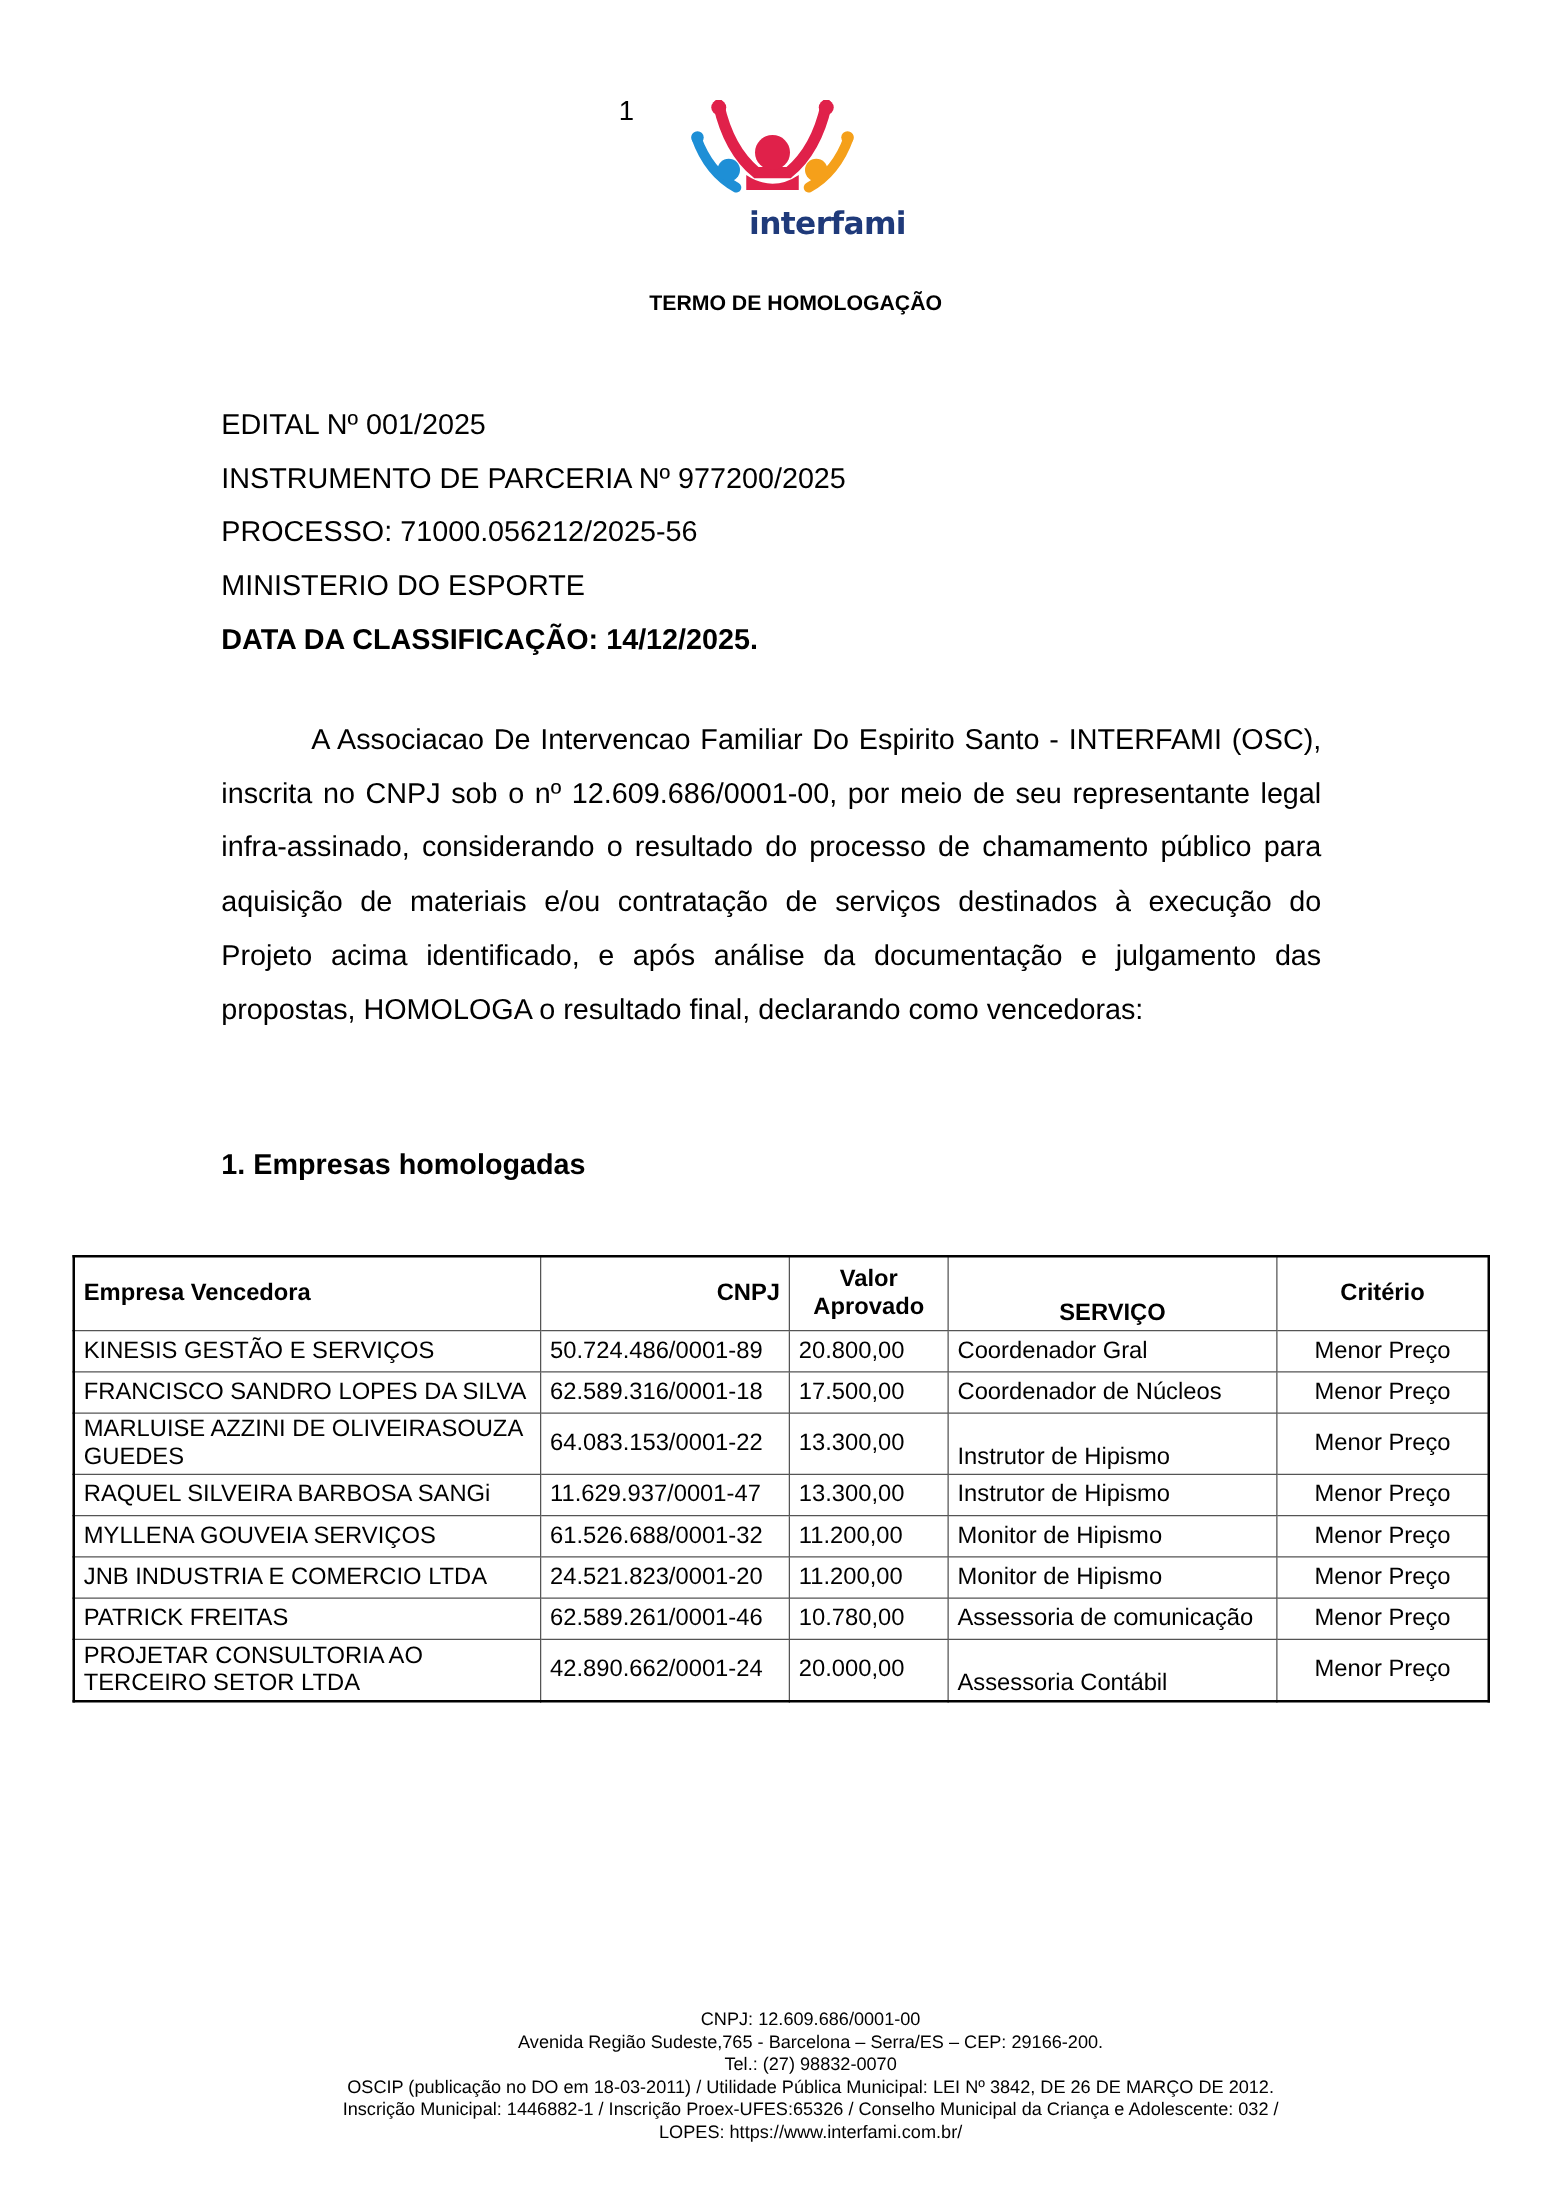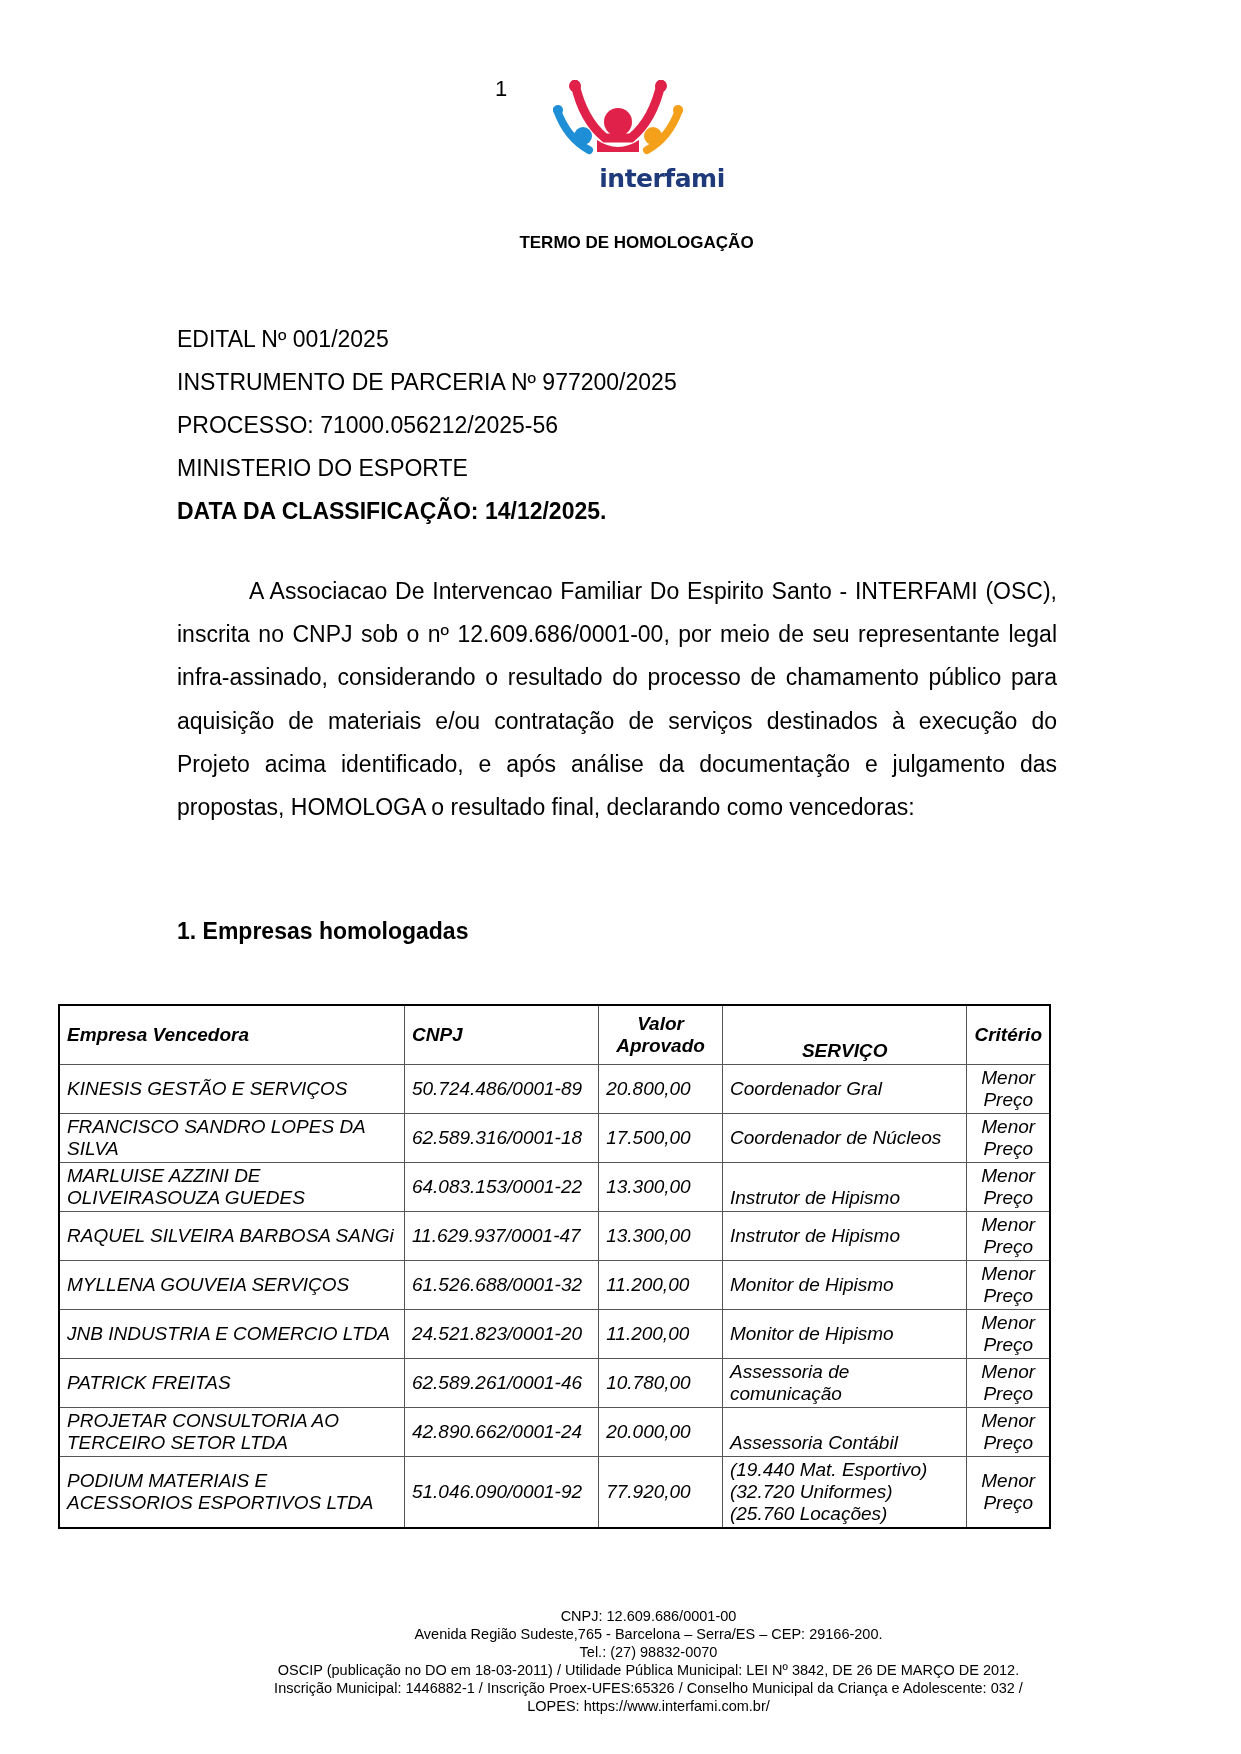--- a/index.html
+++ b/index.html
@@ -11,28 +11,28 @@
                font-family: "DejaVu Sans", sans-serif; font-weight: bold; font-size: 25px;
                color: #1f3a7a; letter-spacing: -0.5px; margin-left: 44px; }
   .title { position: absolute; left: 16px; width: 1241px; top: 233px; text-align: center;
            font-size: 17px; font-weight: bold; }
   .meta { position: absolute; left: 177px; top: 318px; font-size: 23px; line-height: 43px; }
   .meta .bold { font-weight: bold; }
   .para { position: absolute; left: 177px; top: 570px; width: 880px; font-size: 23px;
           line-height: 43.2px; text-align: justify; }
   .para .indent { display: inline-block; width: 72px; }
   .section { position: absolute; left: 177px; top: 918px; font-size: 23px; font-weight: bold; }
-  table.results { position: absolute; left: 58px; top: 1004px; width: 993px;
+  table.results { position: absolute; left: 58px; top: 1004px; width: 1134px;
                   border-collapse: collapse; font-family: "Liberation Sans", sans-serif;
-                  font-size: 19px; font-style: italic; }
+                  font-size: 19px; }
   table.results th, table.results td { border: 1px solid #555; padding: 2px 7px; }
   table.results { border: 2px solid #000; }
   table.results th { font-weight: bold; height: 54px; }
   th.c1 { width: 358px; text-align: left; }
-  th.c2 { width: 184px; text-align: left; }
+  th.c2 { width: 184px; text-align: right; }
   th.c3 { width: 112px; text-align: center; }
   th.c4 { width: 248px; text-align: center; vertical-align: bottom; }
   th.c5 { text-align: center; }
   td { height: 28px; vertical-align: middle; }
   td.v-bottom { vertical-align: bottom; }
   td.center { text-align: center; }
   .footer { position: absolute; left: 0; width: 1241px; top: 1607px; text-align: center;
             font-size: 14.5px; line-height: 18px; margin-left: 28px; }
 </style>
 </head>
@@ -136,31 +136,20 @@
       <td>Assessoria de comunicação</td>
       <td class="center">Menor Preço</td>
     </tr>
     <tr>
       <td>PROJETAR CONSULTORIA AO TERCEIRO SETOR LTDA</td>
       <td>42.890.662/0001-24</td>
       <td>20.000,00</td>
       <td class="v-bottom">Assessoria Contábil</td>
       <td class="center">Menor Preço</td>
     </tr>
-    <tr>
-      <td>PODIUM MATERIAIS E ACESSORIOS ESPORTIVOS LTDA</td>
-      <td>51.046.090/0001-92</td>
-      <td>77.920,00</td>
-      <td>
-        <div>(19.440 Mat. Esportivo)</div>
-        <div>(32.720 Uniformes)</div>
-        <div>(25.760 Locações)</div>
-      </td>
-      <td class="center">Menor Preço</td>
-    </tr>
   </tbody>
 </table>
 
 <div class="footer">
   <div>CNPJ: 12.609.686/0001-00</div>
   <div>Avenida Região Sudeste,765 - Barcelona – Serra/ES – CEP: 29166-200.</div>
   <div>Tel.: (27) 98832-0070</div>
   <div>OSCIP (publicação no DO em 18-03-2011)  /  Utilidade Pública Municipal: LEI Nº 3842, DE 26 DE MARÇO DE 2012.</div>
   <div>Inscrição Municipal: 1446882-1  /  Inscrição Proex-UFES:65326  /  Conselho Municipal da Criança e Adolescente: 032 /</div>
   <div>LOPES: https://www.interfami.com.br/</div>

